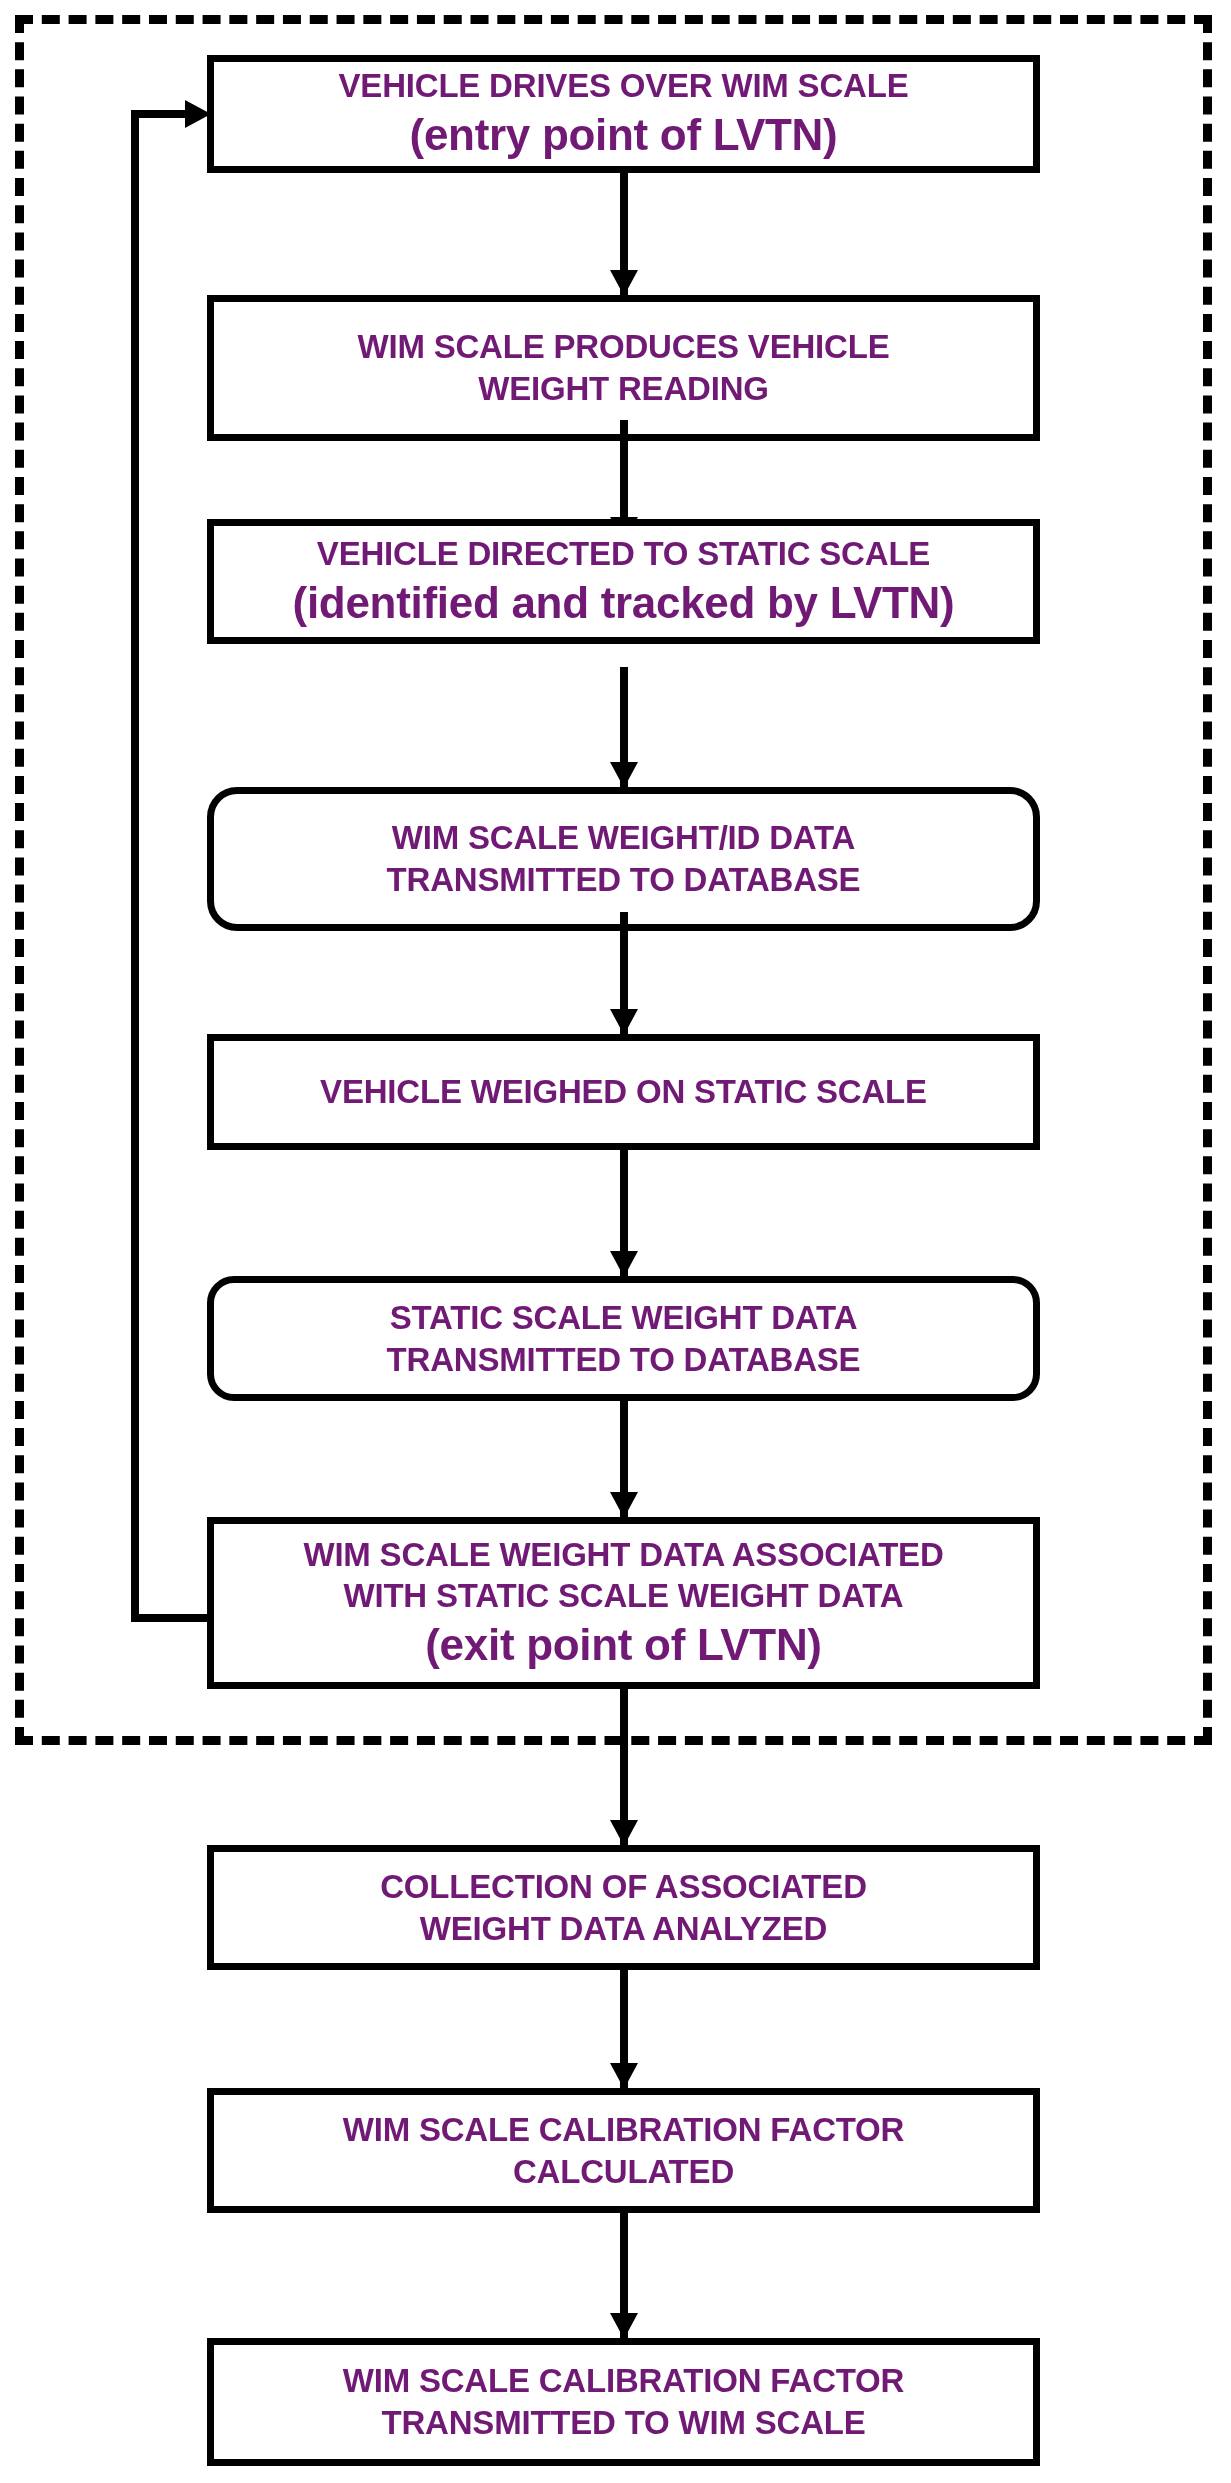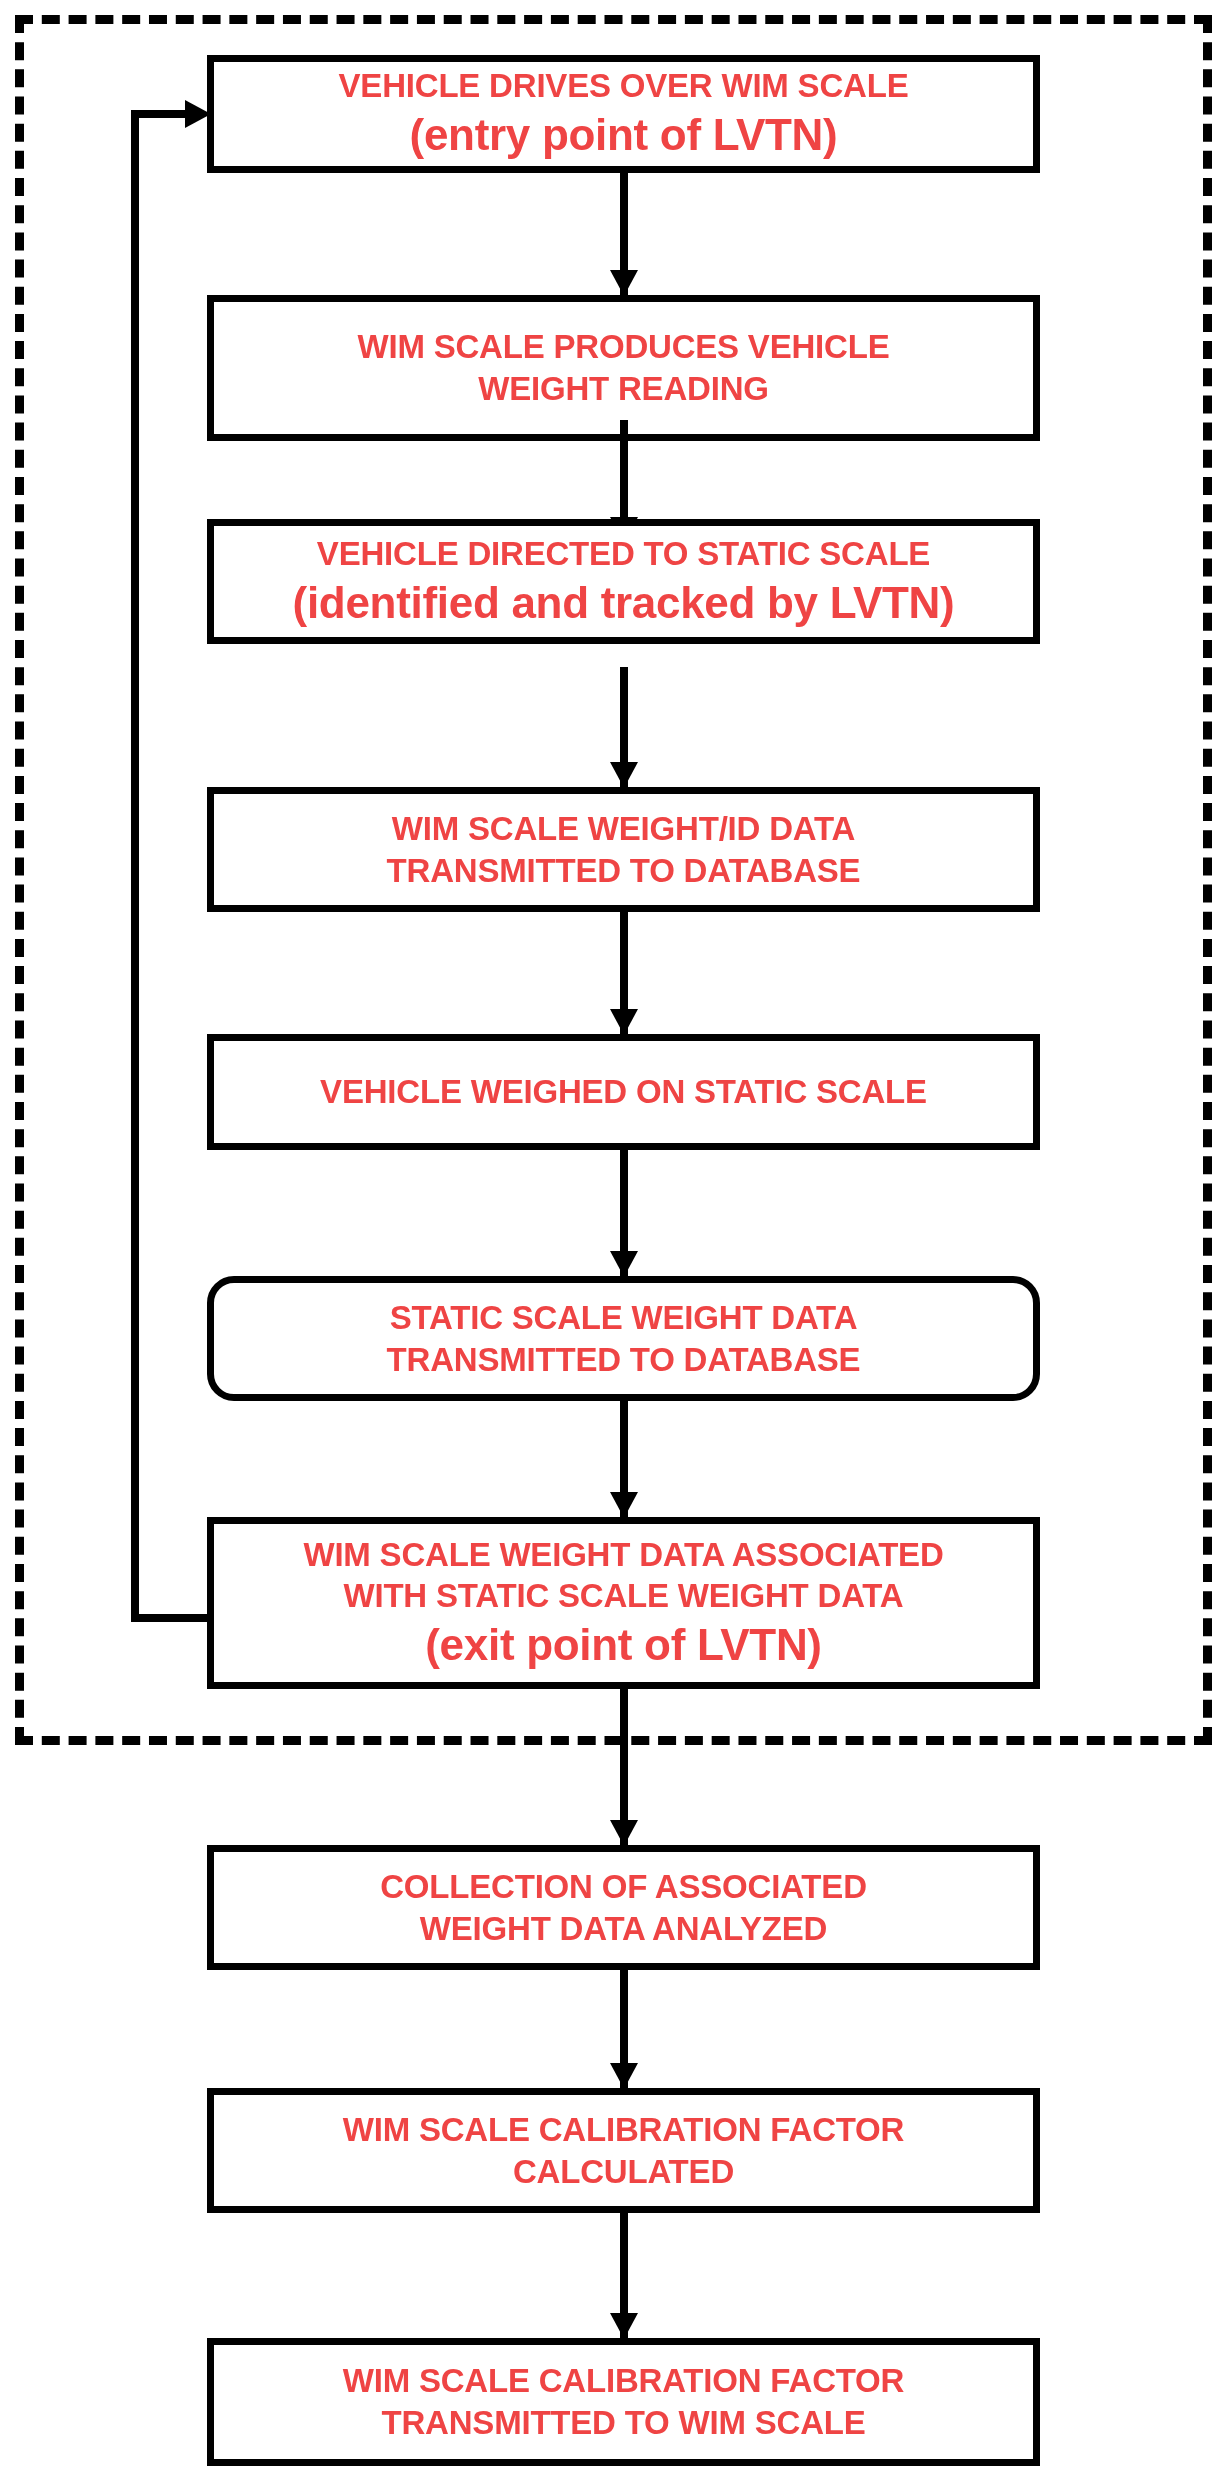--- a/index.html
+++ b/index.html
@@ -38,21 +38,21 @@
     left: 207px;
     width: 833px;
     box-sizing: border-box;
     border: 7px solid #000000;
     background: #ffffff;
     display: flex;
     flex-direction: column;
     align-items: center;
     justify-content: center;
     text-align: center;
-    color: #ef4444;
+    color: #701a75;
     font-family: "Liberation Sans", sans-serif;
     font-weight: bold;
     letter-spacing: -0.2px;
   }
   .node .line {
     display: block;
     font-size: 33px;
     line-height: 1.26;
     white-space: nowrap;
   }
@@ -138,21 +138,21 @@
 
   <div class="node" style="top:519px; height:125px;">
     <span class="line">VEHICLE DIRECTED TO STATIC SCALE</span>
     <span class="line sub">(identified and tracked by LVTN)</span>
   </div>
 
   <div class="connector" style="top:667px; height:120px;">
     <span class="head"></span>
   </div>
 
-  <div class="node" style="top:787px; height:125px;">
+  <div class="node" style="top:787px; height:144px;border-radius:30px;">
     <span class="line">WIM SCALE WEIGHT/ID DATA</span>
     <span class="line">TRANSMITTED TO DATABASE</span>
   </div>
 
   <div class="connector" style="top:912px; height:122px;">
     <span class="head"></span>
   </div>
 
   <div class="node" style="top:1034px; height:116px;">
     <span class="line">VEHICLE WEIGHED ON STATIC SCALE</span>

